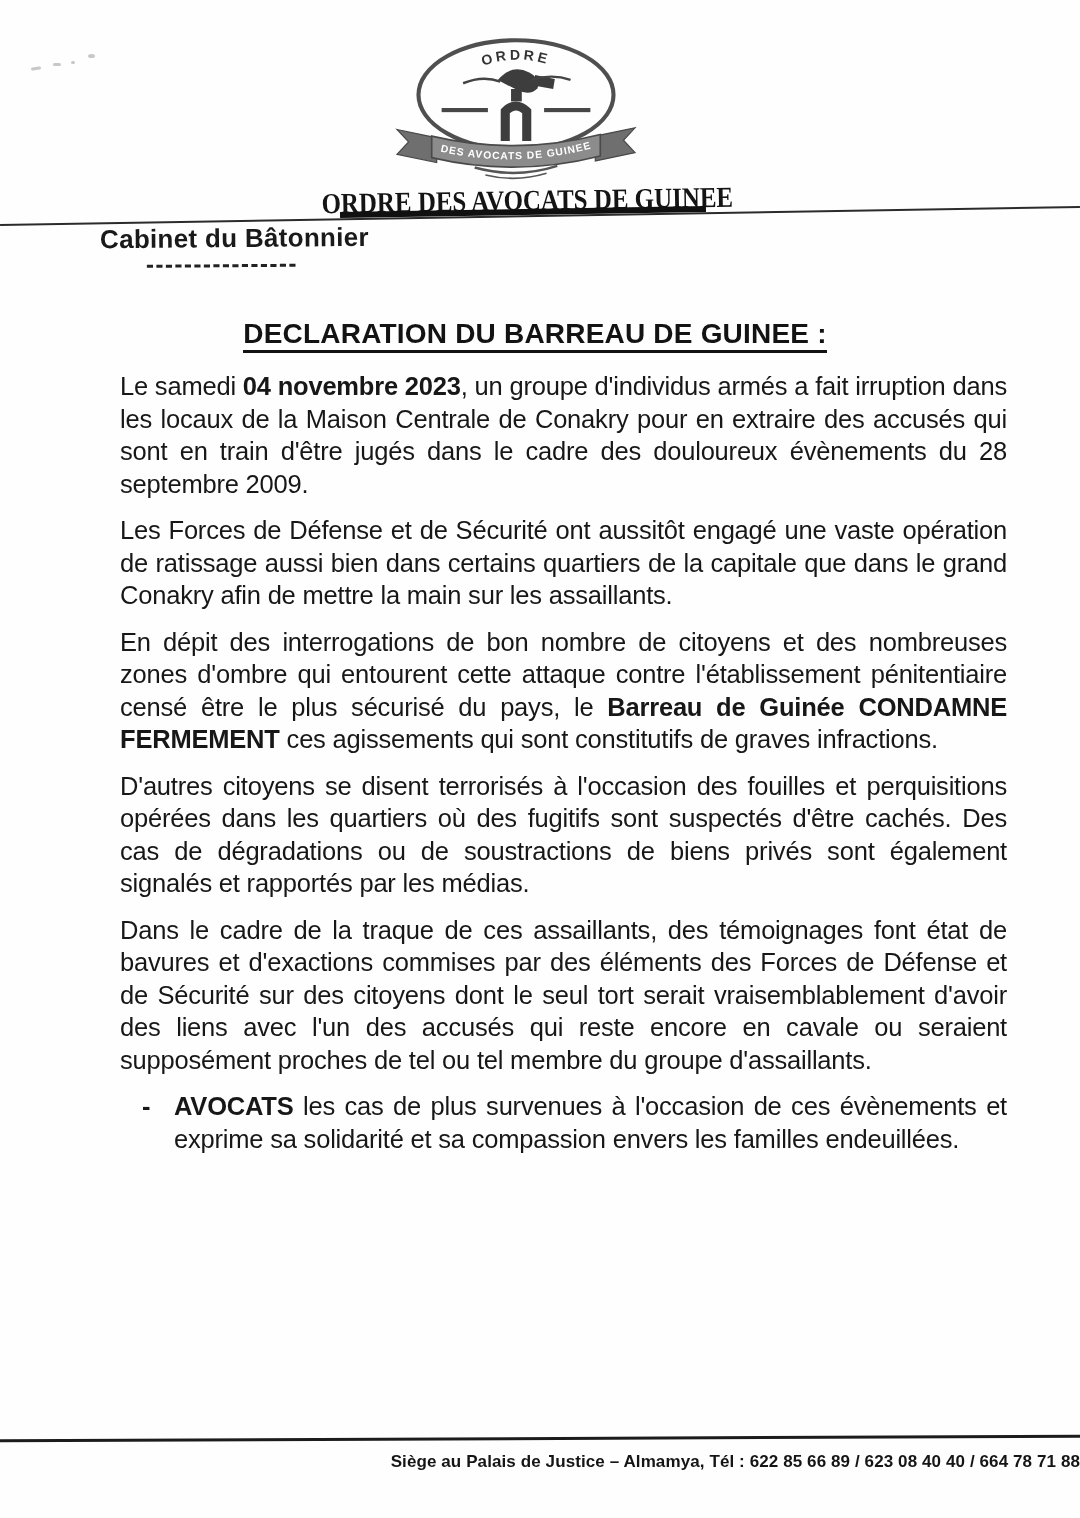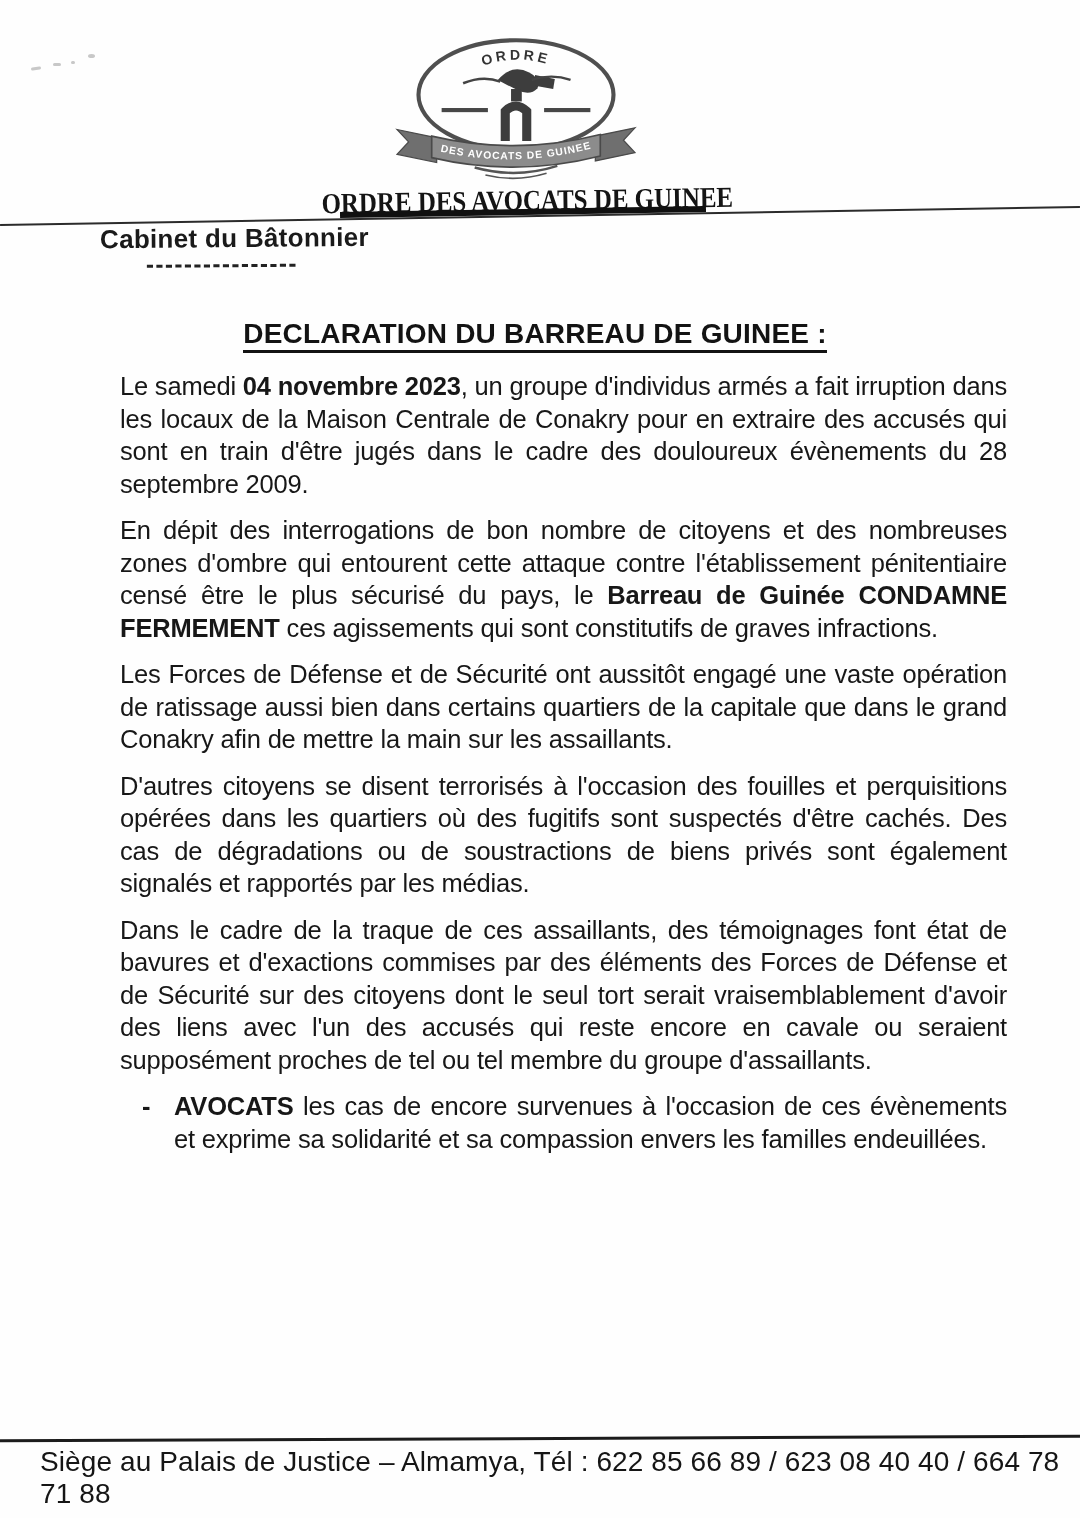--- a/index.html
+++ b/index.html
@@ -59,21 +59,21 @@
   .doc-body p{margin:0 0 14px 16px;}
   .doc-body .b{font-weight:bold;}
   .doc-body p.bullet{margin-left:70px;position:relative;}
   .doc-body p.bullet .bullet-marker{
     position:absolute;left:-32px;top:0;font-weight:bold;
   }
 
   .footer-rule{position:absolute;top:1437px;left:0;width:1080px;height:3px;background:#1c1c1c;transform:rotate(-0.25deg);}
   .footer{
     position:absolute;top:1446px;left:40px;width:1040px;
-    text-align:left;font-weight:normal;font-size:28px;line-height:32px;color:#151515;
+    text-align:right;font-weight:bold;font-size:17px;line-height:32px;color:#151515;
     letter-spacing:.1px;
   }
   .footer .u{text-decoration:underline;text-underline-offset:3px;text-decoration-thickness:2px;}
   .footer .email-sep{white-space:pre;}
 </style>
 </head>
 <body>
 
 <div class="page">
 
@@ -121,25 +121,25 @@
 
   <div class="cabinet">Cabinet du Bâtonnier</div>
   <div class="office-dashes">----------------</div>
 
   <div class="doc-heading">
     <span>DECLARATION DU BARREAU DE GUINEE :</span>
   </div>
 
   <div class="doc-body">
       <p><span>Le samedi </span><span class="b">04 novembre 2023</span><span>, un groupe d'individus armés a fait irruption dans les locaux de la Maison Centrale de Conakry pour en extraire des accusés qui sont en train d'être jugés dans le cadre des douloureux évènements du 28 septembre 2009.</span></p>
+      <p><span>Les Forces de Défense et de Sécurité ont aussitôt engagé une vaste opération de ratissage aussi bien dans certains quartiers de la capitale que dans le grand Conakry afin de mettre la main sur les assaillants.</span></p>
       <p><span>En dépit des interrogations de bon nombre de citoyens et des nombreuses zones d'ombre qui entourent cette attaque contre l'établissement pénitentiaire censé être le plus sécurisé du pays, le </span><span class="b">Barreau de Guinée CONDAMNE FERMEMENT</span><span> ces agissements qui sont constitutifs de graves infractions.</span></p>
-      <p><span>Les Forces de Défense et de Sécurité ont aussitôt engagé une vaste opération de ratissage aussi bien dans certains quartiers de la capitale que dans le grand Conakry afin de mettre la main sur les assaillants.</span></p>
       <p><span>D'autres citoyens se disent terrorisés à l'occasion des fouilles et perquisitions opérées dans les quartiers où des fugitifs sont suspectés d'être cachés. Des cas de dégradations ou de soustractions de biens privés sont également signalés et rapportés par les médias.</span></p>
       <p><span>Dans le cadre de la traque de ces assaillants, des témoignages font état de bavures et d'exactions commises par des éléments des Forces de Défense et de Sécurité sur des citoyens dont le seul tort serait vraisemblablement d'avoir des liens avec l'un des accusés qui reste encore en cavale ou seraient supposément proches de tel ou tel membre du groupe d'assaillants.</span></p>
-      <p class="bullet"><span class="bullet-marker">-</span><span class="b">AVOCATS</span><span> les cas de encore survenues à l'occasion de ces évènements et exprime sa solidarité et sa compassion envers les familles endeuillées.</span></p>
+      <p class="bullet"><span class="bullet-marker">-</span><span class="b">AVOCATS</span><span> les cas de plus survenues à l'occasion de ces évènements et exprime sa solidarité et sa compassion envers les familles endeuillées.</span></p>
     </div>
 
   <div class="footer-rule"></div>
   <div class="footer">
     <div>Siège au Palais de Justice – Almamya, Tél : 622 85 66 89 / 623 08 40 40 / 664 78 71 88</div>
   </div>
 
 </div>
 
 </body></html>

